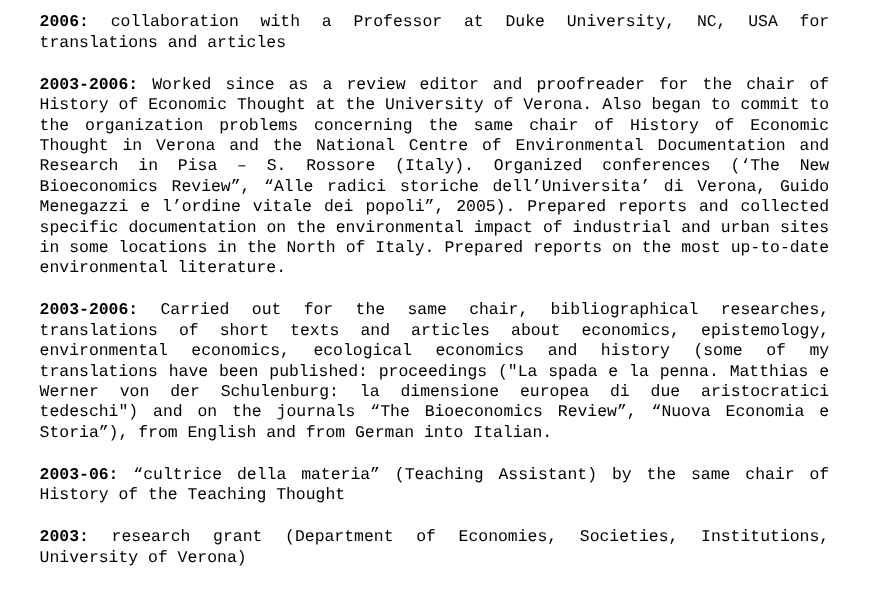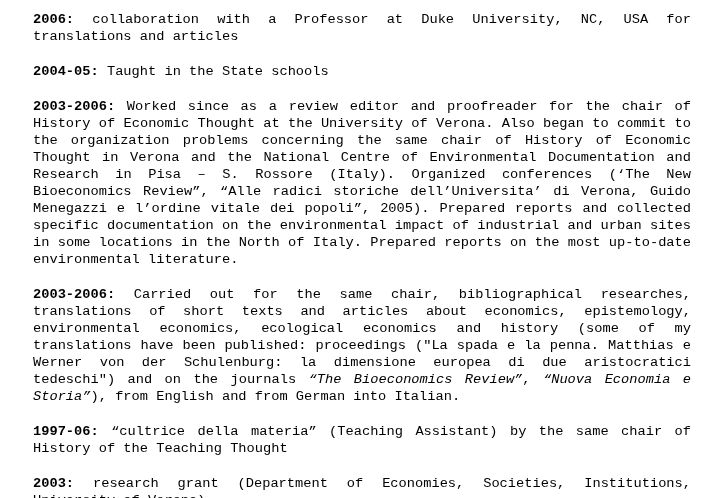--- a/index.html
+++ b/index.html
@@ -26,28 +26,26 @@
   .cv-entry {
     margin: 0 0 18px 0;
   }
   .cv-entry:last-child {
     margin-bottom: 0;
   }
   .b {
     font-weight: bold;
   }
   .i {
-    font-style: italic;
   }
 </style>
 </head>
 <body>
 
 <div class="page">
   <div>
       <p class="cv-entry"><span class="b">2006:</span><span> collaboration with a Professor at Duke University, NC, USA for translations and articles</span></p>
-      <p class="cv-entry"><span class="b">2004-05:</span><span> Taught in the State schools</span></p>
       <p class="cv-entry"><span class="b">2003-2006:</span><span> Worked since as a review editor and proofreader for the chair of History of Economic Thought at the University of Verona. Also began to commit to the organization problems concerning the same chair of History of Economic Thought in Verona and the National Centre of Environmental Documentation and Research in Pisa – S. Rossore (Italy). Organized conferences (‘The New Bioeconomics Review”, “Alle radici storiche dell’Universita’ di Verona, Guido Menegazzi e l’ordine vitale dei popoli”, 2005). Prepared reports and collected specific documentation on the environmental impact of industrial and urban sites in some locations in the North of Italy. Prepared reports on the most up-to-date environmental literature.</span></p>
       <p class="cv-entry"><span class="b">2003-2006:</span><span> Carried out for the same chair, bibliographical researches, translations of short texts and articles about economics, epistemology, environmental economics, ecological economics and history (some of my translations have been published: proceedings ("La spada e la penna. Matthias e Werner von der Schulenburg: la dimensione europea di due aristocratici tedeschi") and on the journals </span><span class="i">“The Bioeconomics Review”</span><span>, </span><span class="i">“Nuova Economia e Storia”</span><span>), from English and from German into Italian.</span></p>
-      <p class="cv-entry"><span class="b">1997-06:</span><span> “cultrice della materia” (Teaching Assistant) by the same chair of History of the Teaching Thought</span></p>
+      <p class="cv-entry"><span class="b">2003-06:</span><span> “cultrice della materia” (Teaching Assistant) by the same chair of History of the Teaching Thought</span></p>
       <p class="cv-entry"><span class="b">2003:</span><span> research grant (Department of Economies, Societies, Institutions, University of Verona)</span></p>
     </div>
 </div>
 
 </body></html>

